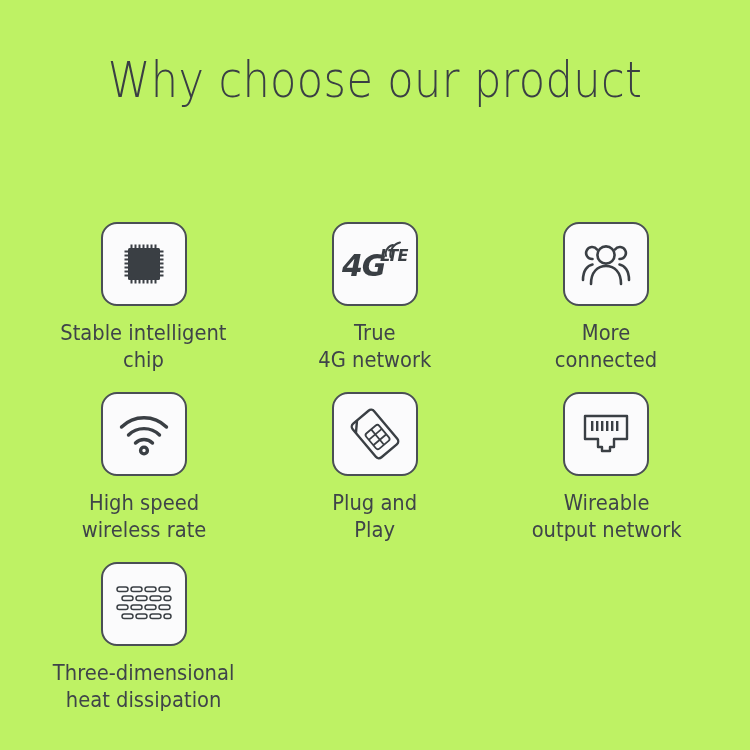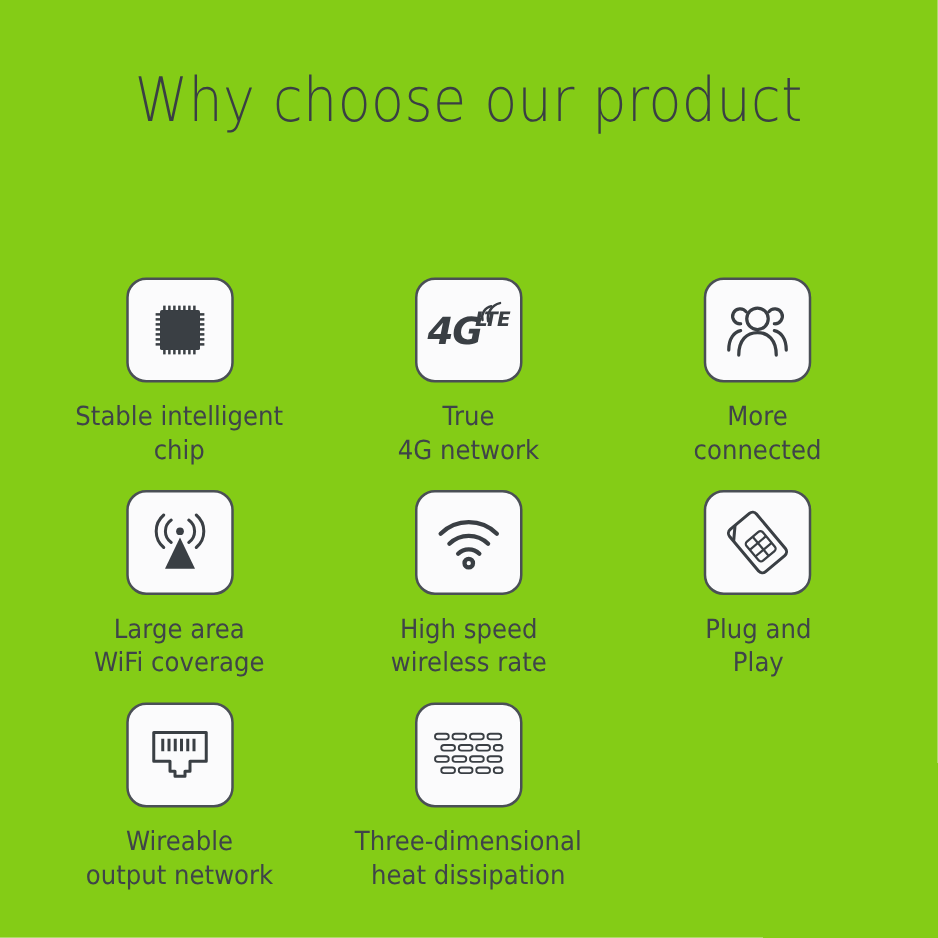--- a/index.html
+++ b/index.html
@@ -10,21 +10,21 @@
     width: 750px;
     height: 750px;
     background: #f6f7f8;
     font-family: "Liberation Sans", "DejaVu Sans", sans-serif;
     overflow: hidden;
   }
   #page {
     position: relative;
     width: 750px;
     height: 750px;
-    background: #84cc16;
+    background: #bef264;
     box-sizing: border-box;
   }
 
   
   .page-title {
     position: absolute;
     top: 52px;
     left: 0;
     width: 750px;
     text-align: center;
@@ -207,38 +207,20 @@
               <circle cx="27" cy="15" r="8.6"></circle>
               <path d="M12 44 C 12 32 18.5 26 27 26 C 35.5 26 42 32 42 44"></path>
             </g>
           </svg>
         </span>
       </div>
       <div class="cell-label">More
 connected</div>
     </div>
 
-    <div class="cell">
-      <div class="icon-box">
-        <span>
-          <svg width="56" height="52" viewBox="0 0 56 52">
-            <g fill="none" stroke="#3a3f44" stroke-width="2.4" stroke-linecap="round">
-              <path d="M21 8 A 11 11 0 0 0 21 26"></path>
-              <path d="M15 4 A 17 17 0 0 0 15 30"></path>
-              <path d="M35 8 A 11 11 0 0 1 35 26"></path>
-              <path d="M41 4 A 17 17 0 0 1 41 30"></path>
-            </g>
-            <circle cx="28" cy="17" r="3.1" fill="#3a3f44"></circle>
-            <path d="M28 22 L 40 47 L 16 47 Z" fill="#3a3f44"></path>
-          </svg>
-        </span>
-      </div>
-      <div class="cell-label">Large area
-WiFi coverage</div>
-    </div>
 
 
     <div class="cell">
       <div class="icon-box">
         <span>
           <svg width="54" height="44" viewBox="0 0 54 44">
             <g fill="none" stroke="#3a3f44" stroke-width="3.4" stroke-linecap="round">
               <path d="M4.5 15 A 32 32 0 0 1 49.5 15"></path>
               <path d="M11.5 23 A 22 22 0 0 1 42.5 23"></path>
               <path d="M18.5 31 A 12 12 0 0 1 35.5 31"></path>

